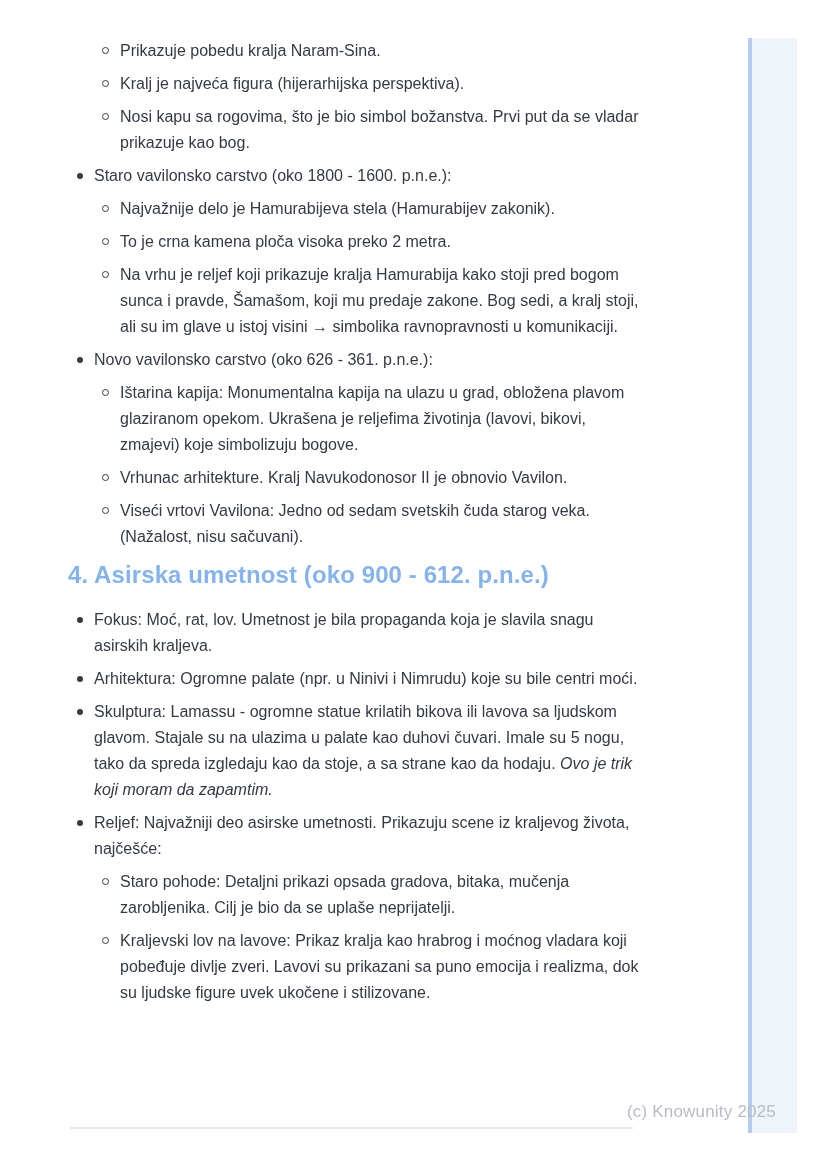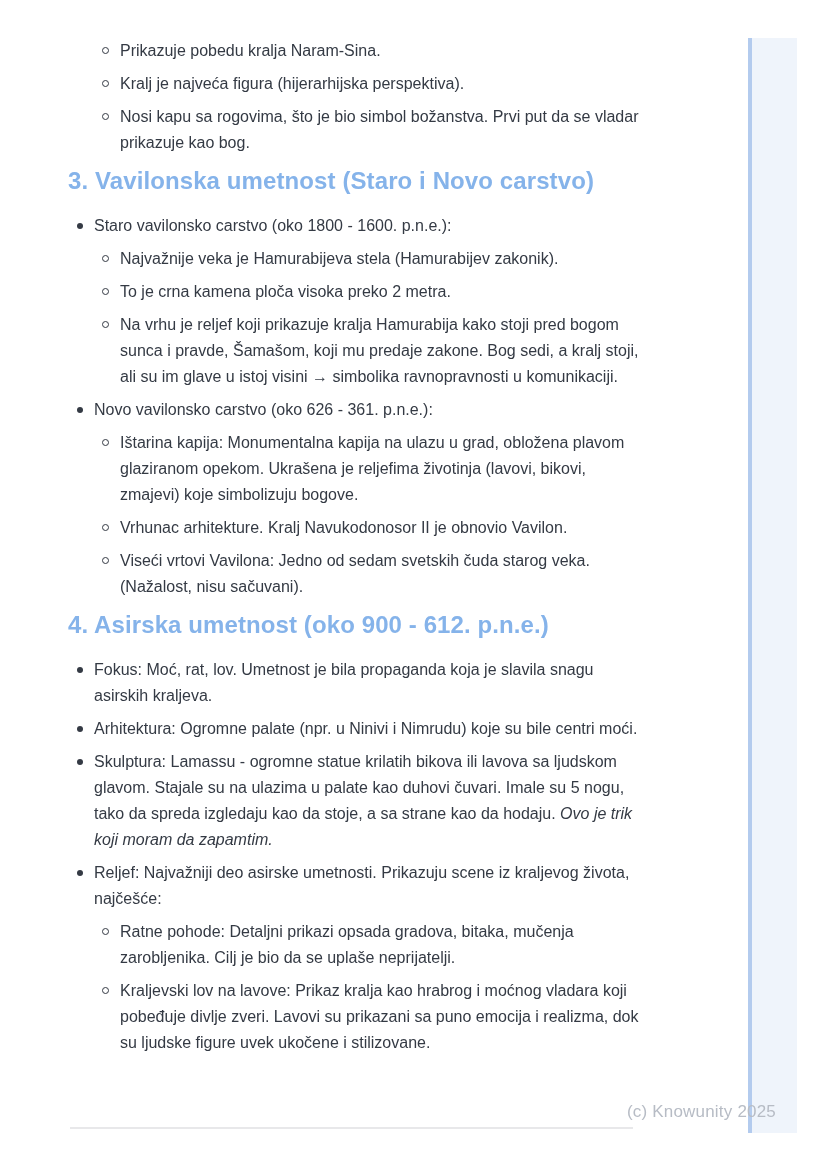--- a/index.html
+++ b/index.html
@@ -86,33 +86,32 @@
   .italic { font-style: italic; }
 </style>
 </head>
 <body>
 
 <div class="page">
   <div class="doc">
       <div class="bullet2"><span class="marker m2"></span><span class="txt"><span>Prikazuje pobedu kralja Naram-Sina.</span></span></div>
       <div class="bullet2"><span class="marker m2"></span><span class="txt"><span>Kralj je najveća figura (hijerarhijska perspektiva).</span></span></div>
       <div class="bullet2"><span class="marker m2"></span><span class="txt"><span>Nosi kapu sa rogovima, što je bio simbol božanstva. Prvi put da se vladar prikazuje kao bog.</span></span></div>
-      <div class="h2"><span class="txt"><span>3. Vavilonska umetnost (Staro i Novo carstvo)</span></span></div>
       <div class="bullet1"><span class="marker m1"></span><span class="txt"><span class="bold">Staro vavilonsko carstvo (oko 1800 - 1600. p.n.e.):</span></span></div>
-      <div class="bullet2"><span class="marker m2"></span><span class="txt"><span>Najvažnije veka je </span><span class="bold">Hamurabijeva stela</span><span> (Hamurabijev zakonik).</span></span></div>
+      <div class="bullet2"><span class="marker m2"></span><span class="txt"><span>Najvažnije delo je </span><span class="bold">Hamurabijeva stela</span><span> (Hamurabijev zakonik).</span></span></div>
       <div class="bullet2"><span class="marker m2"></span><span class="txt"><span>To je crna kamena ploča visoka preko 2 metra.</span></span></div>
       <div class="bullet2"><span class="marker m2"></span><span class="txt"><span>Na vrhu je reljef koji prikazuje kralja Hamurabija kako stoji pred bogom sunca i pravde, Šamašom, koji mu predaje zakone. Bog sedi, a kralj stoji, ali su im glave u istoj visini → simbolika ravnopravnosti u komunikaciji.</span></span></div>
       <div class="bullet1"><span class="marker m1"></span><span class="txt"><span class="bold">Novo vavilonsko carstvo (oko 626 - 361. p.n.e.):</span></span></div>
       <div class="bullet2"><span class="marker m2"></span><span class="txt"><span class="bold">Ištarina kapija:</span><span> Monumentalna kapija na ulazu u grad, obložena plavom glaziranom opekom. Ukrašena je reljefima životinja (lavovi, bikovi, zmajevi) koje simbolizuju bogove.</span></span></div>
       <div class="bullet2"><span class="marker m2"></span><span class="txt"><span>Vrhunac arhitekture. Kralj Navukodonosor II je obnovio Vavilon.</span></span></div>
       <div class="bullet2"><span class="marker m2"></span><span class="txt"><span class="bold">Viseći vrtovi Vavilona:</span><span> Jedno od sedam svetskih čuda starog veka. (Nažalost, nisu sačuvani).</span></span></div>
       <div class="h2"><span class="txt"><span>4. Asirska umetnost (oko 900 - 612. p.n.e.)</span></span></div>
       <div class="bullet1"><span class="marker m1"></span><span class="txt"><span class="bold">Fokus:</span><span> Moć, rat, lov. Umetnost je bila propaganda koja je slavila snagu asirskih kraljeva.</span></span></div>
       <div class="bullet1"><span class="marker m1"></span><span class="txt"><span class="bold">Arhitektura:</span><span> Ogromne palate (npr. u Ninivi i Nimrudu) koje su bile centri moći.</span></span></div>
       <div class="bullet1"><span class="marker m1"></span><span class="txt"><span class="bold">Skulptura: Lamassu</span><span> - ogromne statue krilatih bikova ili lavova sa ljudskom glavom. Stajale su na ulazima u palate kao duhovi čuvari. Imale su 5 nogu, tako da spreda izgledaju kao da stoje, a sa strane kao da hodaju. </span><span class="italic">Ovo je trik koji moram da zapamtim.</span></span></div>
       <div class="bullet1"><span class="marker m1"></span><span class="txt"><span class="bold">Reljef:</span><span> Najvažniji deo asirske umetnosti. Prikazuju scene iz kraljevog života, najčešće:</span></span></div>
-      <div class="bullet2"><span class="marker m2"></span><span class="txt"><span class="bold">Ratne pohode:</span><span> Detaljni prikazi opsada gradova, bitaka, mučenja zarobljenika. Cilj je bio da se uplaše neprijatelji.</span></span></div>
+      <div class="bullet2"><span class="marker m2"></span><span class="txt"><span class="bold">Staro pohode:</span><span> Detaljni prikazi opsada gradova, bitaka, mučenja zarobljenika. Cilj je bio da se uplaše neprijatelji.</span></span></div>
       <div class="bullet2"><span class="marker m2"></span><span class="txt"><span class="bold">Kraljevski lov na lavove:</span><span> Prikaz kralja kao hrabrog i moćnog vladara koji pobeđuje divlje zveri. Lavovi su prikazani sa puno emocija i realizma, dok su ljudske figure uvek ukočene i stilizovane.</span></span></div>
     </div>
   <div class="edge-strip"></div>
   <div class="divider"></div>
   <div class="watermark">(c) Knowunity 2025</div>
 </div>
 
 </body></html>

